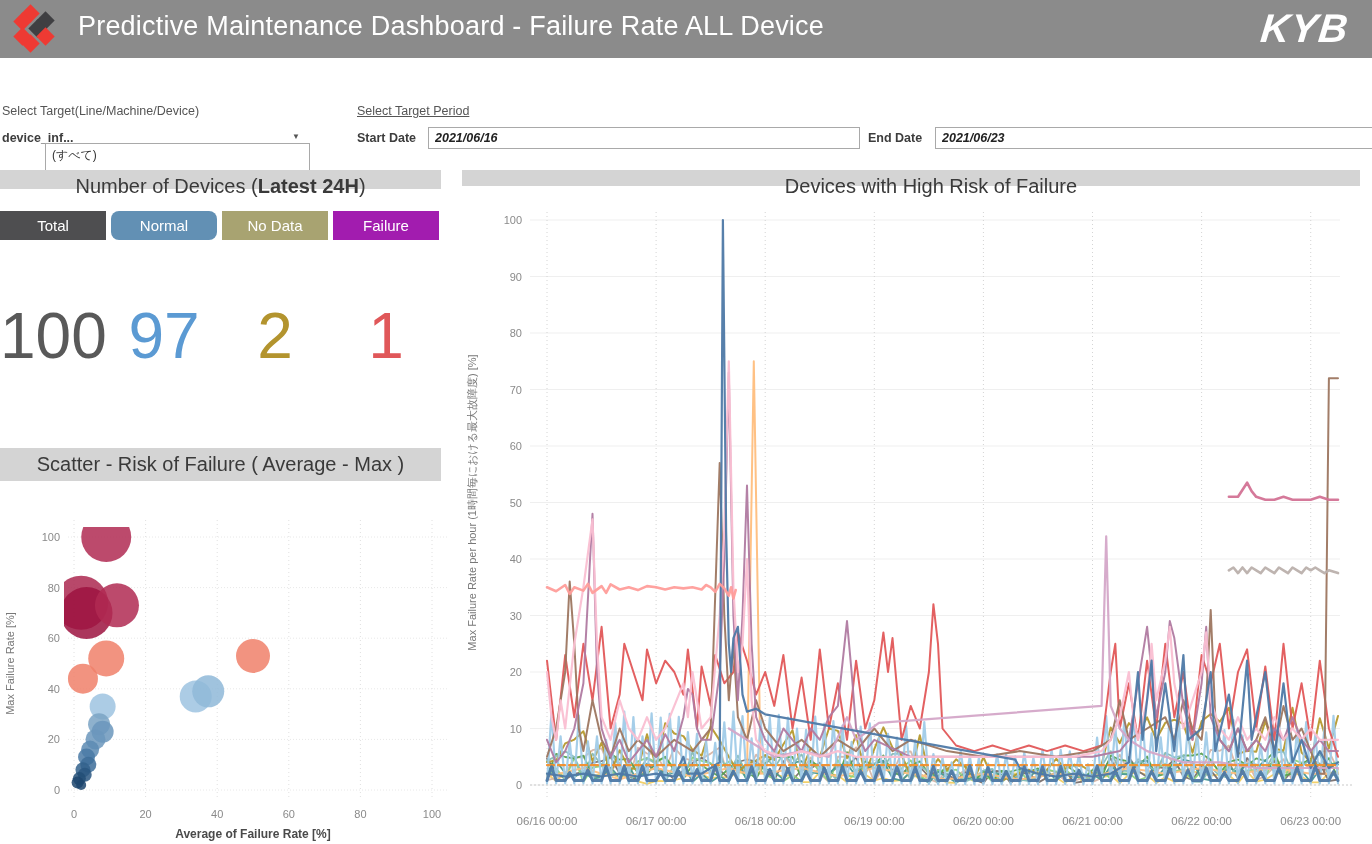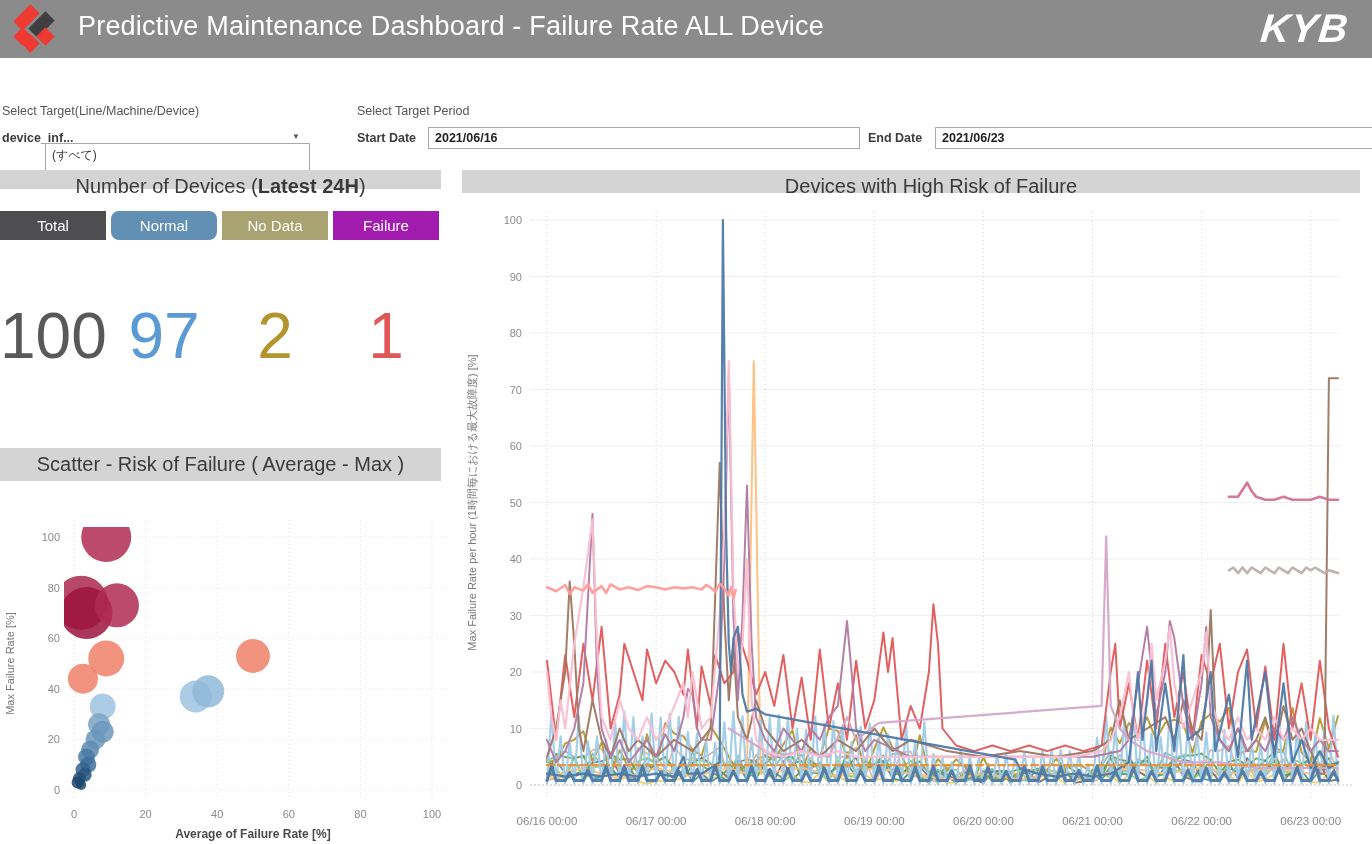--- a/index.html
+++ b/index.html
@@ -14,21 +14,21 @@
   .app-title { position:absolute; left:78px; top:11px; color:#ffffff; font-size:27px; font-weight:400; letter-spacing:0.2px; }
   .brand { position:absolute; right:24px; top:6px; color:#ffffff; font-size:40px; font-weight:900; font-style:italic; letter-spacing:1px; transform:skewX(-6deg); }
 
   
   .filter-bar { position:absolute; left:0; top:66px; width:1372px; height:27px; background:#d9d9d9; text-align:center; }
   .filter-bar span { font-size:17px; color:#2b2b2b; font-weight:700; line-height:27px; }
   .flabel { position:absolute; font-size:12.5px; color:#555; }
   .flabel-b { position:absolute; font-size:12.5px; color:#3d3d3d; font-weight:700; }
   .dropdown { position:absolute; left:45px; top:127px; width:265px; height:33px; border:1px solid #a9a9a9; background:#fff; font-size:12px; color:#333; padding:3px 18px 3px 6px;margin-top:16px; }
   .dd-caret { position:absolute; left:292px; top:132px; font-size:8px; color:#555; }
-  .tinput { position:absolute; height:22px; border:1px solid #a9a9a9; background:#fff; font-size:12.5px; font-weight:700; color:#222; padding:3px 6px; }
+  .tinput { position:absolute; height:22px; border:1px solid #a9a9a9; background:#fff; font-size:12.5px; font-weight:700; color:#222; padding:3px 6px;font-style:italic; }
 
   
   .sec-head { position:absolute; background:#d4d4d4; color:#3a3a3a; text-align:center; }
   .sec-head .t { font-size:20px; color:#3a3a3a; }
 
   
   .cards { position:absolute; left:0; top:211px; width:441px; display:flex; gap:5px; }
   .card-btn { width:106px; height:29px; color:#fff; font-size:15px; text-align:center; line-height:29px; border:none; cursor:pointer; }
   .numbers { position:absolute; left:0; top:288px; width:441px; display:flex; gap:5px; }
   .num { width:106px; text-align:center; font-size:64px; font-weight:400; line-height:96px; }
@@ -49,21 +49,21 @@
         <div class="d" style="left: 14px; top: 31px; background: rgb(238, 58, 51);"></div>
         <div class="d" style="left: 29px; top: 24px; background: rgb(238, 58, 51);"></div>
         <div class="d" style="left: 6px; top: 24px; background: rgb(238, 58, 51);"></div>
       </div>
     <div class="app-title">Predictive Maintenance Dashboard - Failure Rate ALL Device</div>
     <div class="brand">KYB</div>
   </div>
 
 
   <div class="flabel" style="left:2px; top:104px;">Select Target(Line/Machine/Device)</div>
-  <div class="flabel" style="left:357px; top:104px;">Select Target Period</div>
+  <div class="flabel" style="left:357px; top:104px;text-decoration:underline;">Select Target Period</div>
 
   <div class="flabel-b" style="left:2px; top:131px;">device_inf...</div>
   <div class="dropdown">(すべて)</div>
   <div class="dd-caret">▼</div>
 
   <div class="flabel-b" style="left:357px; top:131px;">Start Date</div>
   <input class="tinput" style="left: 428px; top: 127px; width: 432px;" value="2021/06/16">
   <div class="flabel-b" style="left:868px; top:131px;">End Date</div>
   <input class="tinput" style="left: 935px; top: 127px; width: 509px;" value="2021/06/23">
 
@@ -136,21 +136,21 @@
         <circle cx="86.53" cy="269.11" r="8.5" fill="#4a7aa6" fill-opacity="0.85"></circle>
         <circle cx="88.32" cy="276.7" r="8" fill="#3d6d99" fill-opacity="0.85"></circle>
         <circle cx="82.95" cy="281.76" r="7.5" fill="#32618c" fill-opacity="0.85"></circle>
         <circle cx="84.74" cy="286.82" r="7" fill="#2a5781" fill-opacity="0.85"></circle>
         <circle cx="79.37" cy="290.615" r="6.5" fill="#224d76" fill-opacity="0.85"></circle>
         <circle cx="77.58" cy="294.41" r="6" fill="#1d466e" fill-opacity="0.85"></circle>
         <circle cx="81.16" cy="296.94" r="5" fill="#1d466e" fill-opacity="0.85"></circle>
       </g>
     </svg>
 
-  <div class="sec-head" style="left:462px; top:170px; width:898px; height:23px; line-height:32px;padding-left:40px;">
+  <div class="sec-head" style="left:462px; top:170px; width:898px; height:16px; line-height:32px;padding-left:40px;">
     <span class="t">Devices with High Risk of Failure</span>
   </div>
   <svg id="risk-chart" width="910" height="642" viewBox="0 0 910 642" style="position:absolute; left:462px; top:202px;">
       <line x1="68" y1="583" x2="878" y2="583" stroke="#efefef" stroke-width="1"></line>
       <text x="60" y="587" text-anchor="end" font-size="11px" fill="#8a8a8a">0</text>
       <line x1="68" y1="526.5" x2="878" y2="526.5" stroke="#efefef" stroke-width="1"></line>
       <text x="60" y="530.5" text-anchor="end" font-size="11px" fill="#8a8a8a">10</text>
       <line x1="68" y1="470" x2="878" y2="470" stroke="#efefef" stroke-width="1"></line>
       <text x="60" y="474" text-anchor="end" font-size="11px" fill="#8a8a8a">20</text>
       <line x1="68" y1="413.5" x2="878" y2="413.5" stroke="#efefef" stroke-width="1"></line>

